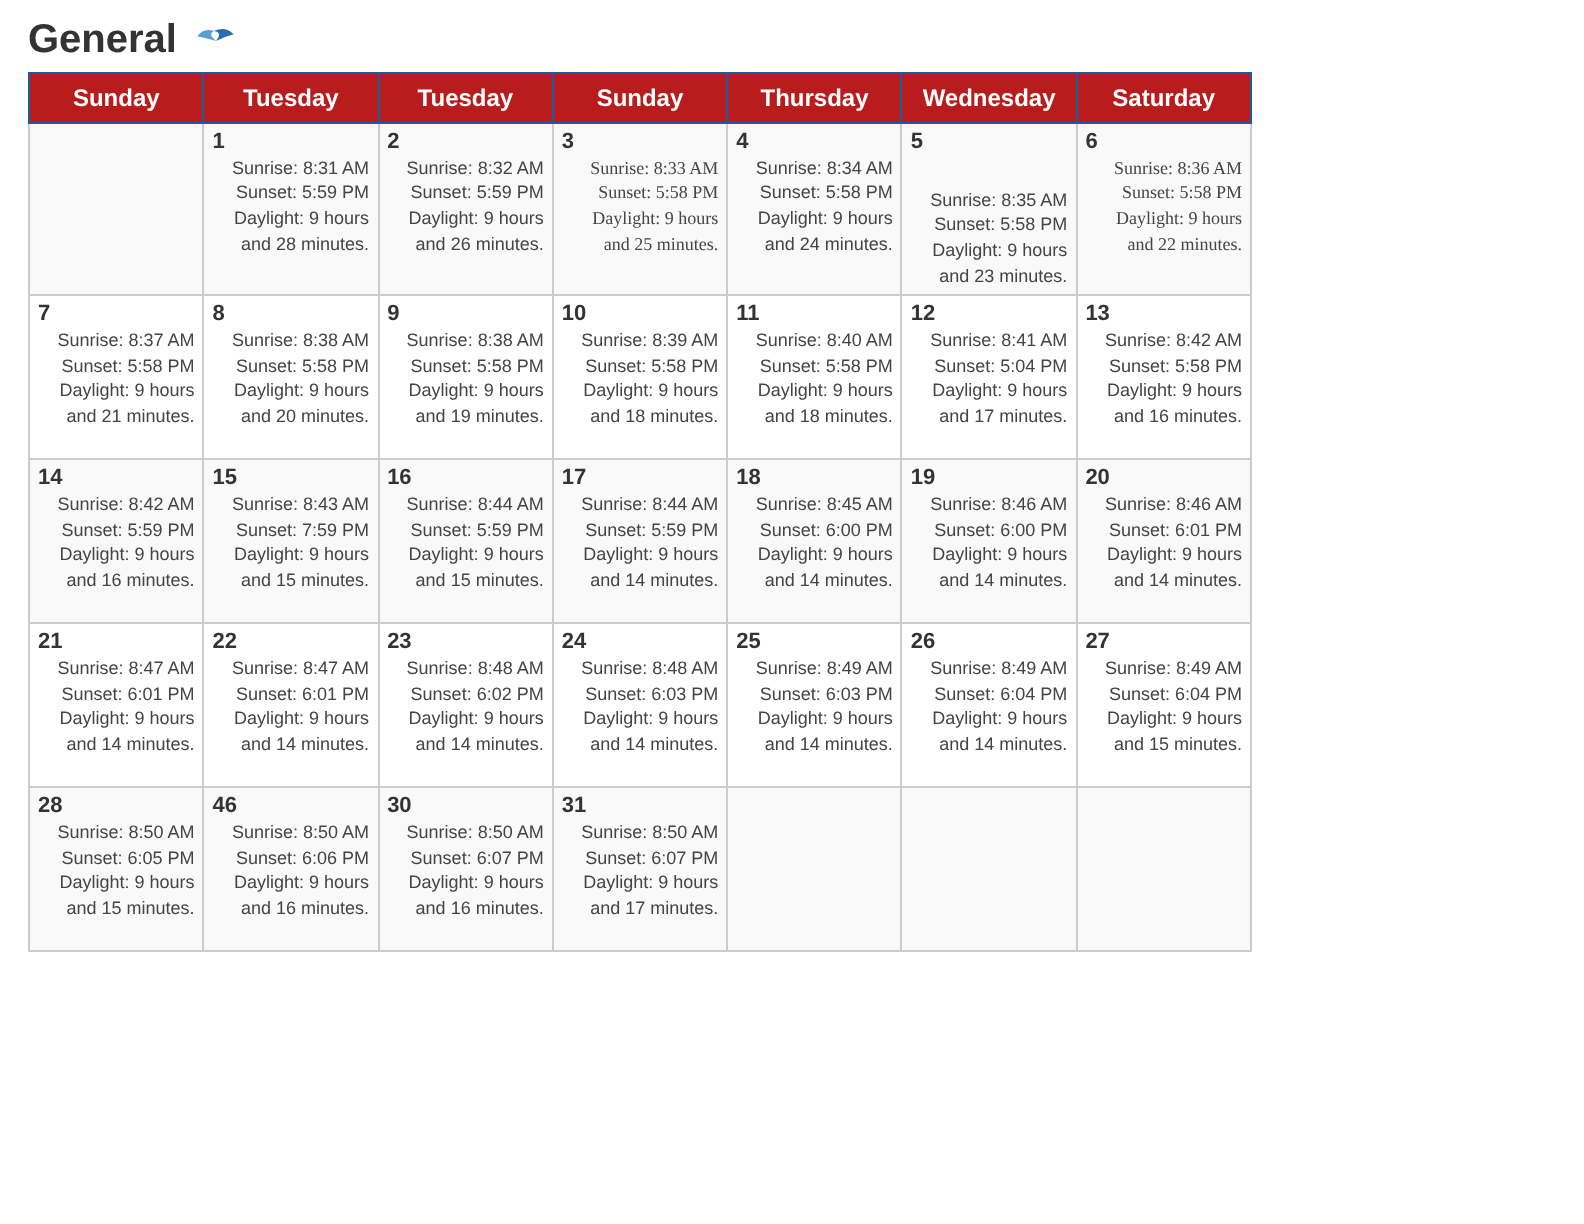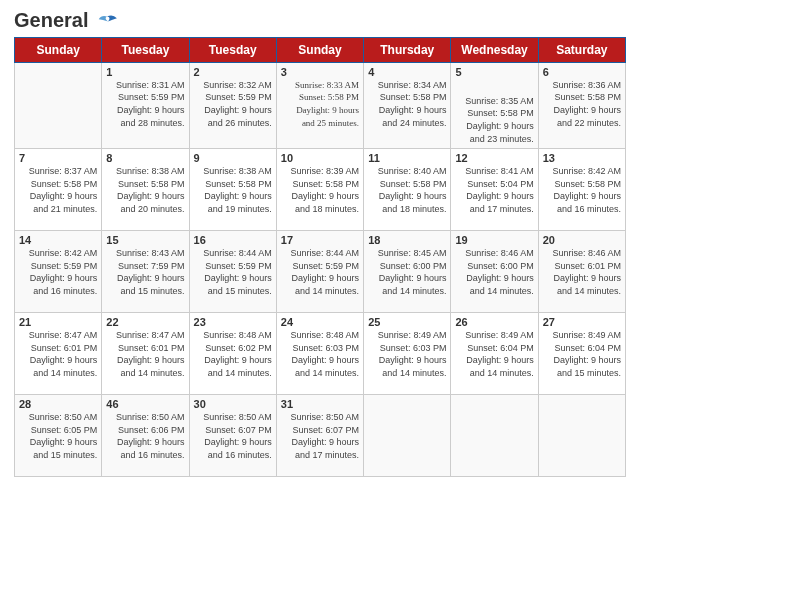--- a/index.html
+++ b/index.html
@@ -146,21 +146,21 @@
           </td>
           <td>
             <span class="day-number">5</span>
             <div class="day-info" style="white-space: pre-line; margin-top: 17px;">Sunrise: 8:35 AM
 Sunset: 5:58 PM
 Daylight: 9 hours
 and 23 minutes.</div>
           </td>
           <td>
             <span class="day-number">6</span>
-            <div class="day-info" style="white-space: pre-line;">Sunrise: 8:36 AM
+            <div class="day-info" style="white-space: pre-line; font-family: Liberation Serif, serif;">Sunrise: 8:36 AM
 Sunset: 5:58 PM
 Daylight: 9 hours
 and 22 minutes.</div>
           </td>
         </tr>
         <tr>
           <td>
             <span class="day-number">7</span>
             <div class="day-info" style="white-space: pre-line;">Sunrise: 8:37 AM
 Sunset: 5:58 PM

